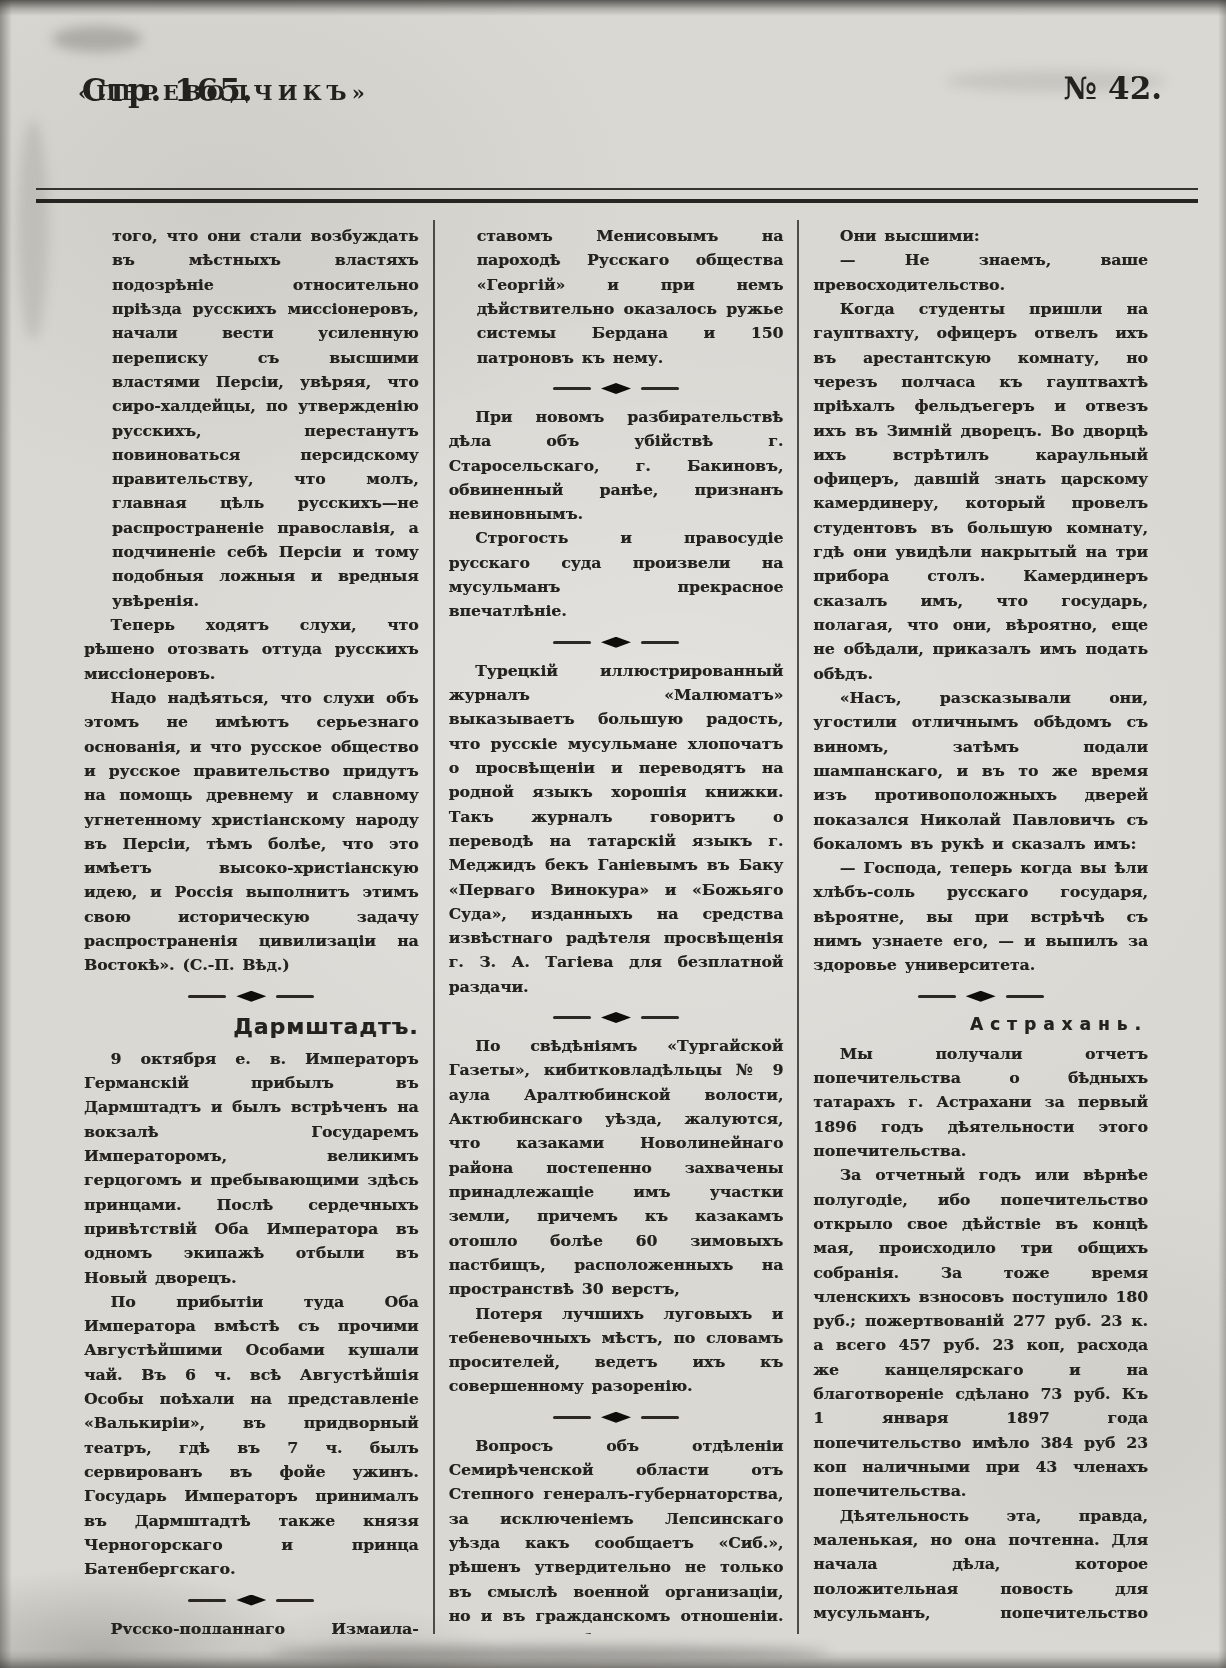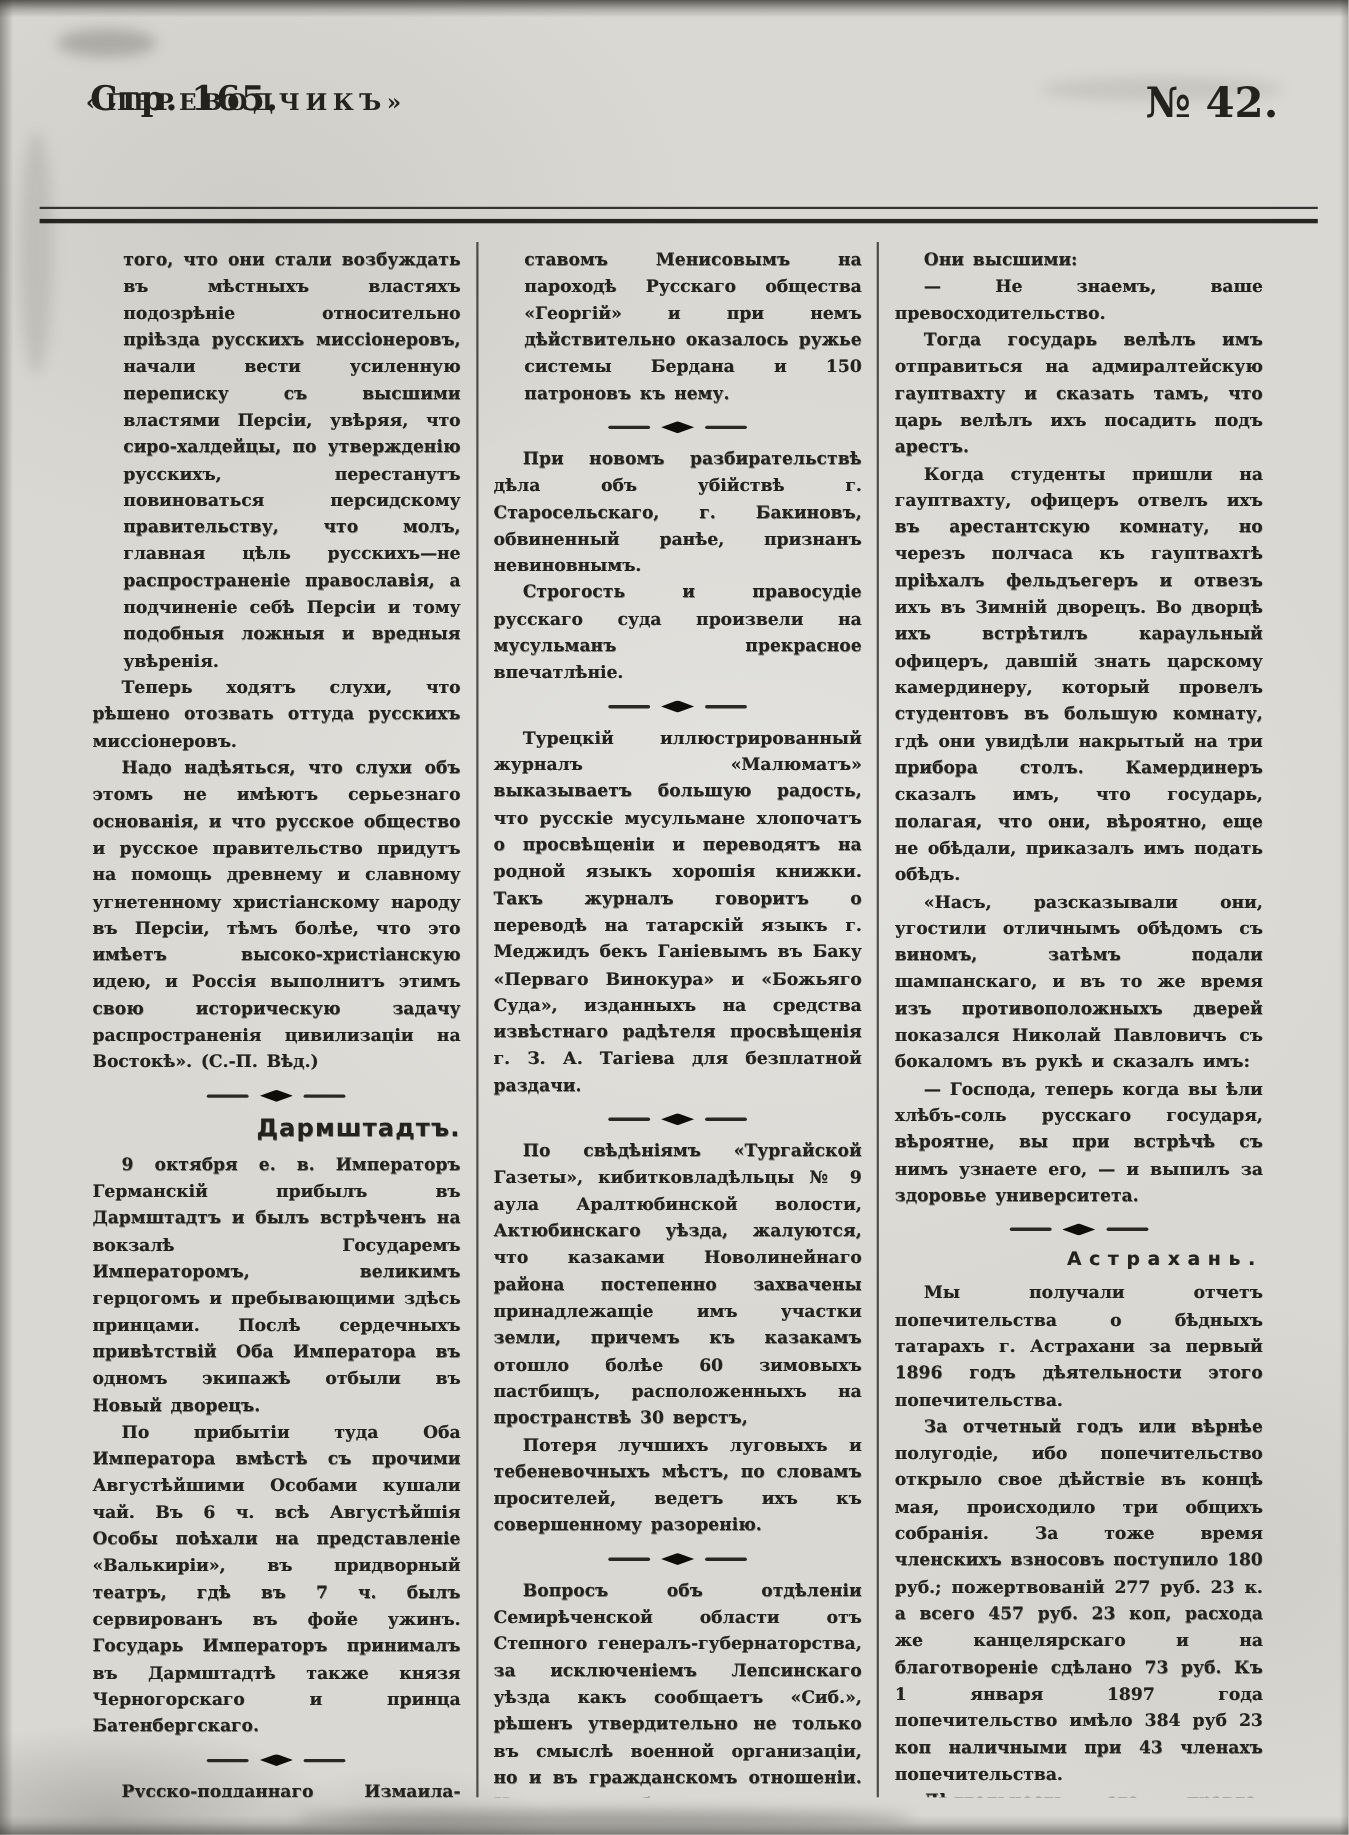--- a/index.html
+++ b/index.html
@@ -29,21 +29,21 @@
   .stain.s1{left:52px;top:26px;width:90px;height:26px;background:rgba(70,68,62,.28);}
   .stain.s2{left:18px;top:120px;width:30px;height:220px;background:rgba(90,88,82,.16);}
   .stain.s3{left:270px;bottom:8px;width:560px;height:14px;background:rgba(55,53,48,.35);}
   .stain.s4{right:60px;top:70px;width:220px;height:22px;background:rgba(120,117,110,.18);}
 
   
   .header{position:absolute;top:66px;left:78px;right:64px;height:60px;}
   .pageno{position:absolute;left:4px;top:6px;font-size:31px;font-weight:700;letter-spacing:1px;}
   .masthead{position:absolute;left:0;right:0;top:14px;text-align:left;
     font-size:21px;font-weight:700;letter-spacing:5px;word-spacing:2px;}
-  .issue{position:absolute;right:0;top:4px;font-size:38px;font-weight:700;}
+  .issue{position:absolute;right:0;top:4px;font-size:31px;font-weight:700;}
   .header-rule{position:absolute;top:188px;left:36px;right:28px;height:9px;
     border-top:2px solid rgba(25,24,21,.85);
     border-bottom:4px solid rgba(20,19,16,.9);}
 
   
   .columns{position:absolute;top:220px;left:70px;width:1092px;height:1414px;
     display:flex;overflow:hidden;}
   .col{flex:1 1 0;padding:4px 14px 0 14px;overflow:hidden;}
   .col.mid{border-left:2px solid rgba(30,29,26,.75);border-right:2px solid rgba(30,29,26,.75);}
 
@@ -133,21 +133,20 @@
           <span class="diamond"></span>
           <span class="dash"></span>
         </div>
       <p class="para">Вопросъ объ отдѣленіи Семирѣченской области отъ Степного генералъ-губернаторства, за исключеніемъ Лепсинскаго уѣзда какъ сообщаетъ «Сиб.», рѣшенъ утвердительно не только въ смыслѣ военной организаціи, но и въ гражданскомъ отношеніи. Названная область входитъ въ составъ туркестанскаго генералъ губернаторства.</p>
 
     </section>
 
     <section class="col">
       <p class="para">Они высшими:</p>
       <p class="para">— Не знаемъ, ваше превосходительство.</p>
-      <p class="para">Тогда государь велѣлъ имъ отправиться на адмиралтейскую гауптвахту и сказать тамъ, что царь велѣлъ ихъ посадить подъ арестъ.</p>
       <p class="para">Когда студенты пришли на гауптвахту, офицеръ отвелъ ихъ въ арестантскую комнату, но черезъ полчаса къ гауптвахтѣ пріѣхалъ фельдъегеръ и отвезъ ихъ въ Зимній дворецъ. Во дворцѣ ихъ встрѣтилъ караульный офицеръ, давшій знать царскому камердинеру, который провелъ студентовъ въ большую комнату, гдѣ они увидѣли накрытый на три прибора столъ. Камердинеръ сказалъ имъ, что государь, полагая, что они, вѣроятно, еще не обѣдали, приказалъ имъ подать обѣдъ.</p>
       <p class="para">«Насъ, разсказывали они, угостили отличнымъ обѣдомъ съ виномъ, затѣмъ подали шампанскаго, и въ то же время изъ противоположныхъ дверей показался Николай Павловичъ съ бокаломъ въ рукѣ и сказалъ имъ:</p>
       <p class="para">— Господа, теперь когда вы ѣли хлѣбъ-соль русскаго государя, вѣроятне, вы при встрѣчѣ съ нимъ узнаете его, — и выпилъ за здоровье университета.</p>
       <div class="divider">
           <span class="dash"></span>
           <span class="diamond"></span>
           <span class="dash"></span>
         </div>
       <h2 class="head-city spaced">Астрахань.</h2>
       <p class="para">Мы получали отчетъ попечительства о бѣдныхъ татарахъ г. Астрахани за первый 1896 годъ дѣятельности этого попечительства.</p>

